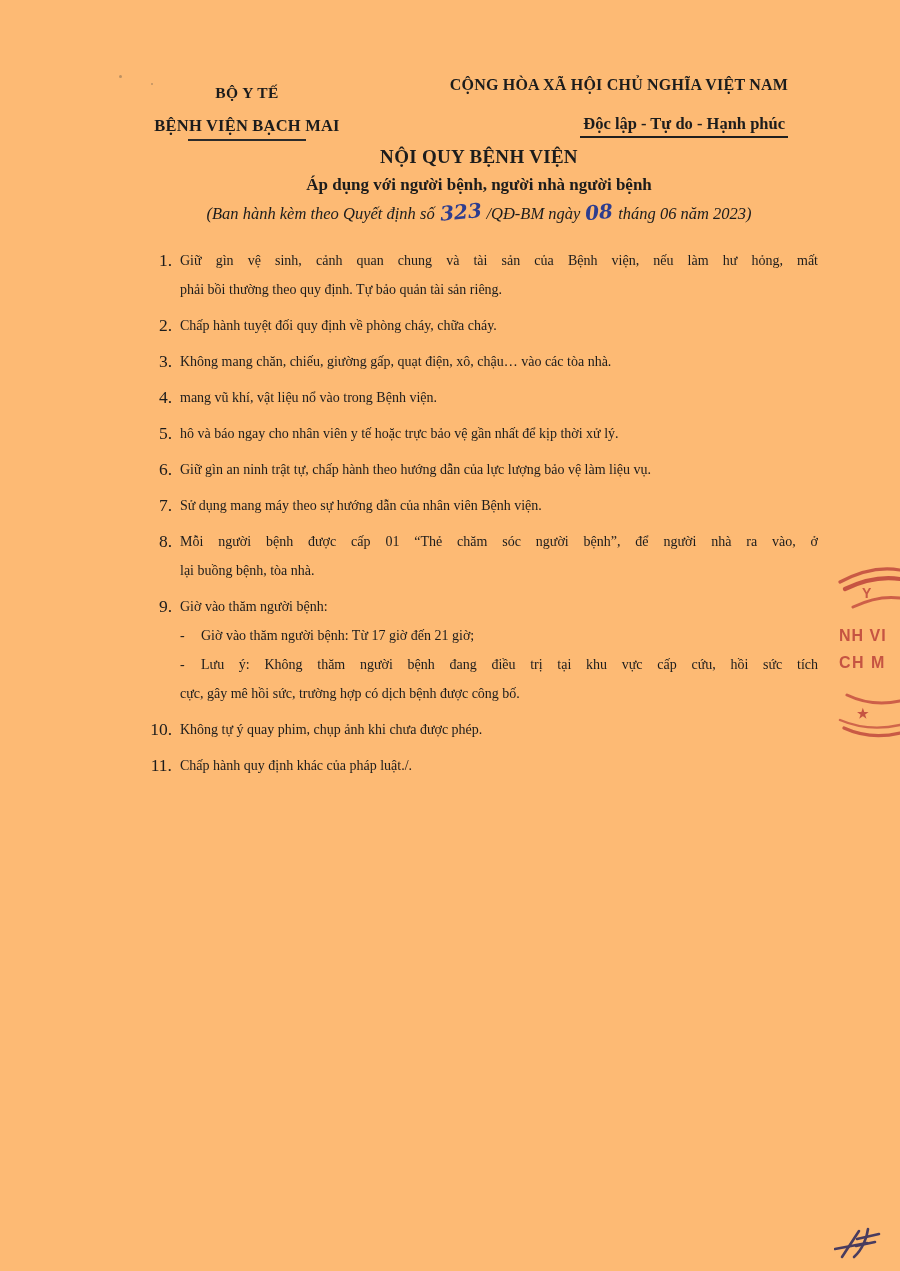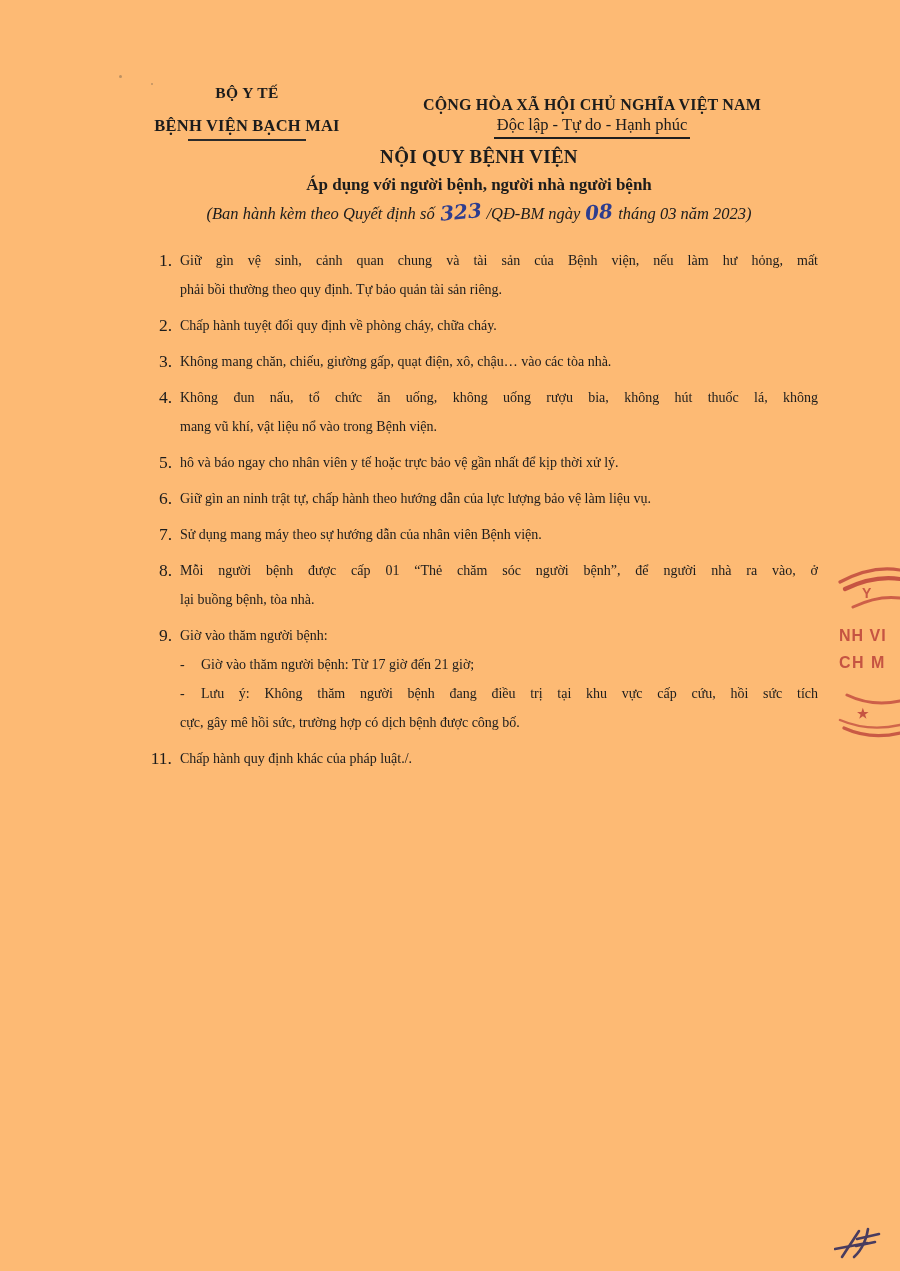--- a/index.html
+++ b/index.html
@@ -6,23 +6,23 @@
   .page{
     position:relative;width:900px;height:1271px;overflow:hidden;
     background:#fdba74;color:#1c1c1c;
     font-family:"Liberation Serif", serif;
   }
   
   .header-left{position:absolute;left:130px;top:84px;width:234px;text-align:center;}
   .hl1{font-weight:bold;font-size:15.5px;letter-spacing:.4px;}
   .hl2{font-weight:bold;font-size:16.5px;margin-top:14px;letter-spacing:.2px;}
   .hl-underline{width:118px;border-top:2px solid #2b2b2b;margin:3px auto 0;}
-  .header-right{position:absolute;left:396px;top:96px;width:392px;text-align:center;}
+  .header-right{position:absolute;left:396px;top:76px;width:392px;text-align:right;}
   .hr1{font-weight:bold;font-size:16px;letter-spacing:.2px;}
-  .hr2{display:inline-block;font-weight:normal;font-size:16.5px;margin-top:1px;
+  .hr2{display:inline-block;font-weight:bold;font-size:16.5px;margin-top:20px;
        border-bottom:2px solid #1f1f1f;padding:0 3px 2px;}
   
   .title-block{position:absolute;left:56px;top:146px;width:846px;text-align:center;}
   .doc-title{font-weight:bold;font-size:19px;letter-spacing:.3px;}
   .doc-subtitle{font-weight:bold;font-size:17px;margin-top:7px;}
   .issuance{font-style:italic;font-size:16.5px;margin-top:5px;white-space:nowrap;}
   .issuance .seg{margin:8px 2px;}
   .hw{display:inline-block;font-style:italic;font-weight:600;color:#2e3d8f;
       font-size:20px;transform:rotate(-5deg);margin:0 3px;
       font-family:"DejaVu Serif", serif;}
@@ -57,21 +57,21 @@
 
   <div class="header-right">
     <div class="hr1">CỘNG HÒA XÃ HỘI CHỦ NGHĨA VIỆT NAM</div>
     <div class="hr2">Độc lập - Tự do - Hạnh phúc</div>
   </div>
 
   <div class="title-block">
     <div class="doc-title">NỘI QUY BỆNH VIỆN</div>
     <div class="doc-subtitle">Áp dụng với người bệnh, người nhà người bệnh</div>
     <div class="issuance">
-      <span class="seg">(Ban hành kèm theo Quyết định số</span><span class="hw">323</span><span class="seg">/QĐ-BM ngày</span><span class="hw">08</span><span class="seg">tháng 03 năm 2023)</span>
+      <span class="seg">(Ban hành kèm theo Quyết định số</span><span class="hw">323</span><span class="seg">/QĐ-BM ngày</span><span class="hw">08</span><span class="seg">tháng 06 năm 2023)</span>
     </div>
   </div>
 
   <div class="rules">
 
     <div class="rule">
       <span class="num">1.</span>
       <div class="txt">
         <div class="line fill">Giữ gìn vệ sinh, cảnh quan chung và tài sản của Bệnh viện, nếu làm hư hỏng, mất</div>
         <div class="line">phải bồi thường theo quy định. Tự bảo quản tài sản riêng.</div>
@@ -88,21 +88,20 @@
     <div class="rule">
       <span class="num">3.</span>
       <div class="txt">
         <div class="line">Không mang chăn, chiếu, giường gấp, quạt điện, xô, chậu… vào các tòa nhà.</div>
       </div>
     </div>
 
     <div class="rule">
       <span class="num">4.</span>
       <div class="txt">
-        <div class="line fill">Không đun nấu, tổ chức ăn uống, không uống rượu bia, không hút thuốc lá, không</div>
         <div class="line">mang vũ khí, vật liệu nổ vào trong Bệnh viện.</div>
       </div>
     </div>
 
     <div class="rule">
       <span class="num">5.</span>
       <div class="txt">
         <div class="line">hô và báo ngay cho nhân viên y tế hoặc trực bảo vệ gần nhất để kịp thời xử lý.</div>
       </div>
     </div>
@@ -136,20 +135,26 @@
         <div class="sub">
           <div class="line"><span class="dash">-</span><span>Giờ vào thăm người bệnh: Từ 17 giờ đến 21 giờ;</span></div>
         </div>
         <div class="sub">
           <div class="line fill"><span class="dash">-</span><span>Lưu ý: Không thăm người bệnh đang điều trị tại khu vực cấp cứu, hồi sức tích</span></div>
           <div class="line">cực, gây mê hồi sức, trường hợp có dịch bệnh được công bố.</div>
         </div>
       </div>
     </div>
 
+    <div class="rule">
+      <span class="num">10.</span>
+      <div class="txt">
+        <div class="line">Không tự ý quay phim, chụp ảnh khi chưa được phép.</div>
+      </div>
+    </div>
 
     <div class="rule">
       <span class="num">11.</span>
       <div class="txt">
         <div class="line">Chấp hành quy định khác của pháp luật./.</div>
       </div>
     </div>
 
   </div>
 

